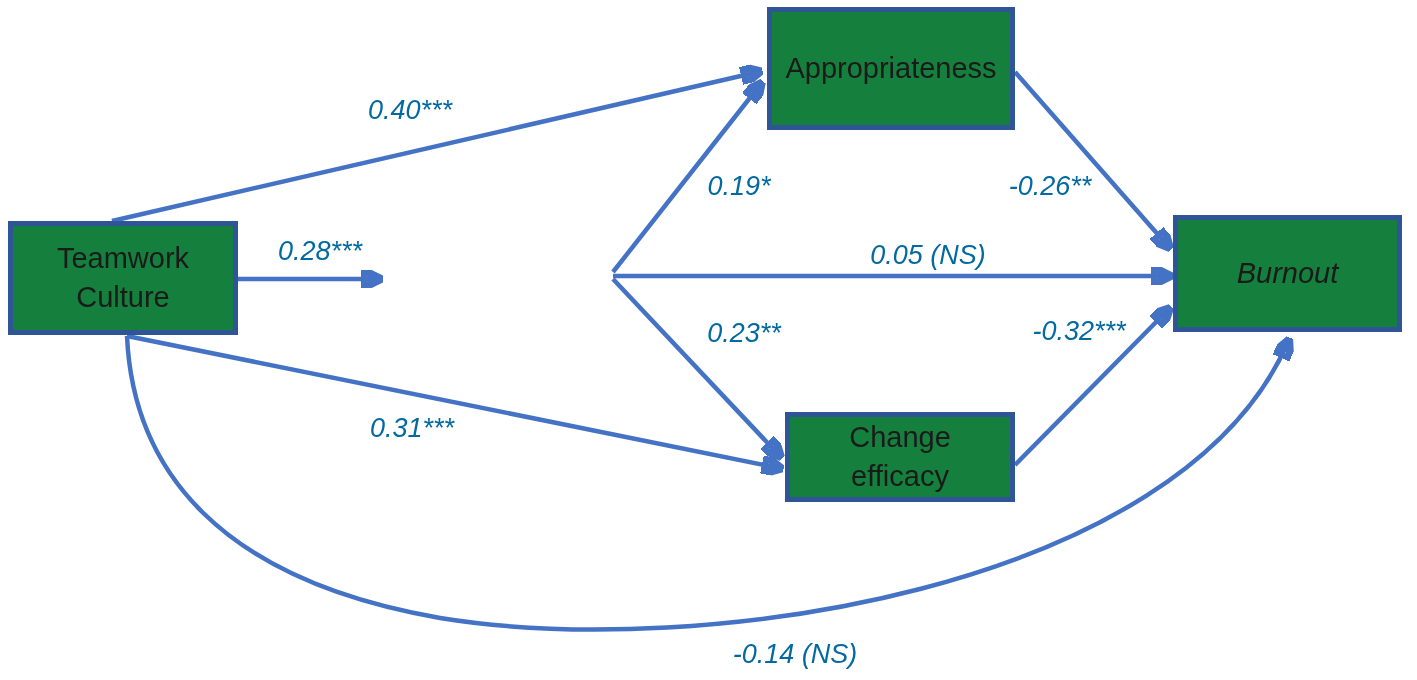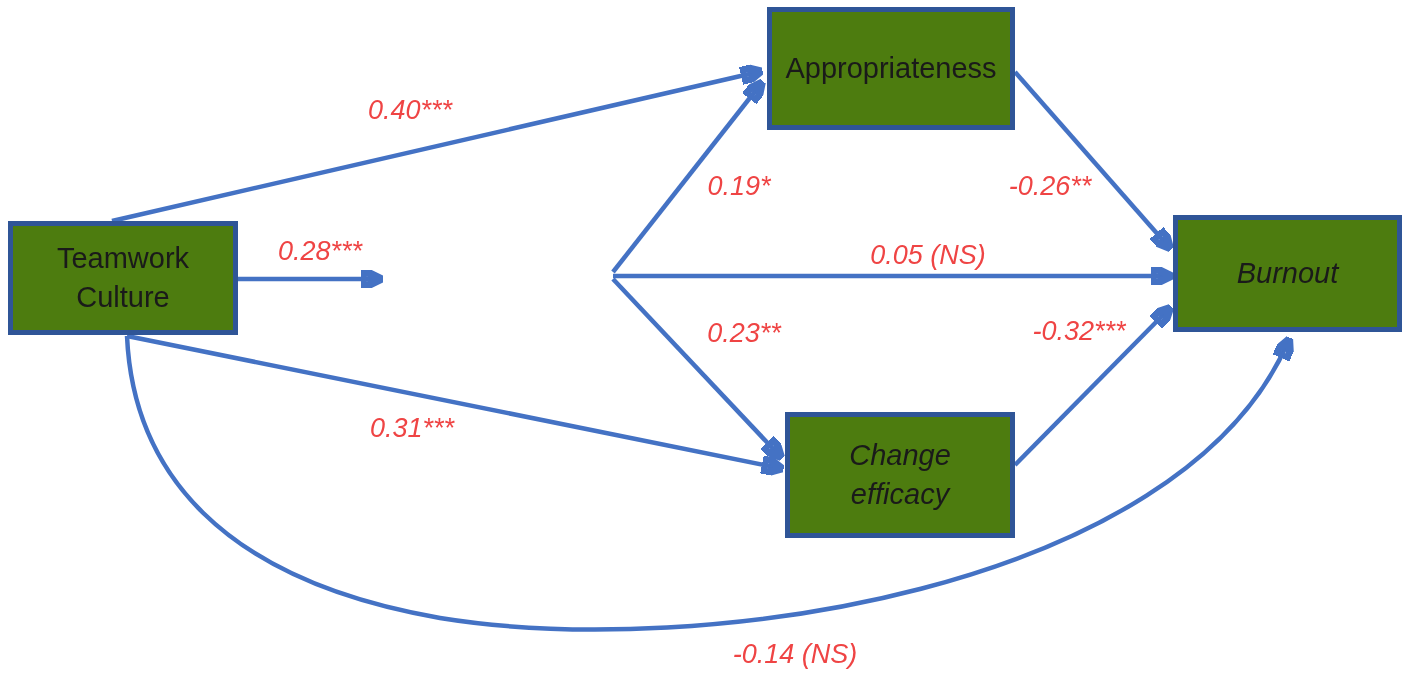--- a/index.html
+++ b/index.html
@@ -24,41 +24,41 @@
   }
   .arrows path, .arrows line {
     stroke: #4472C4;
     stroke-width: 4.5;
     fill: none;
   }
   .node {
     position: absolute;
     box-sizing: border-box;
     border: 5px solid #2F5597;
-    background: #4d7c0f;
+    background: #15803d;
     display: flex;
     align-items: center;
     justify-content: center;
     text-align: center;
     color: #1a1a1a;
     font-size: 29px;
     line-height: 1.35;
     white-space: pre-line;
   }
   .node-teamwork   { left: 8px;    top: 221px; width: 230px; height: 114px; }
   .node-feeling    { left: 383px;  top: 218px; width: 230px; height: 114px; }
   .node-appropriate{ left: 767px;  top: 7px;   width: 248px; height: 123px; }
-  .node-change     { left: 785px;  top: 412px; width: 230px; height: 126px; font-style: italic; }
+  .node-change     { left: 785px;  top: 412px; width: 230px; height: 90px; }
   .node-burnout    { left: 1173px; top: 215px; width: 229px; height: 117px; font-style: italic; }
   .edge-label {
     position: absolute;
     transform: translate(-50%, -50%);
     font-style: italic;
     font-size: 27px;
-    color: #ef4444;
+    color: #0369a1;
     white-space: nowrap;
   }
   .lbl-040  { left: 410px;  top: 110px; }
   .lbl-028  { left: 320px;  top: 251px; }
   .lbl-019  { left: 739px;  top: 186px; }
   .lbl-026  { left: 1050px; top: 186px; text-align: right; }
   .lbl-005  { left: 928px;  top: 255px; }
   .lbl-023  { left: 744px;  top: 333px; }
   .lbl-032  { left: 1079px; top: 331px; }
   .lbl-031  { left: 412px;  top: 428px; font-style: italic; }

